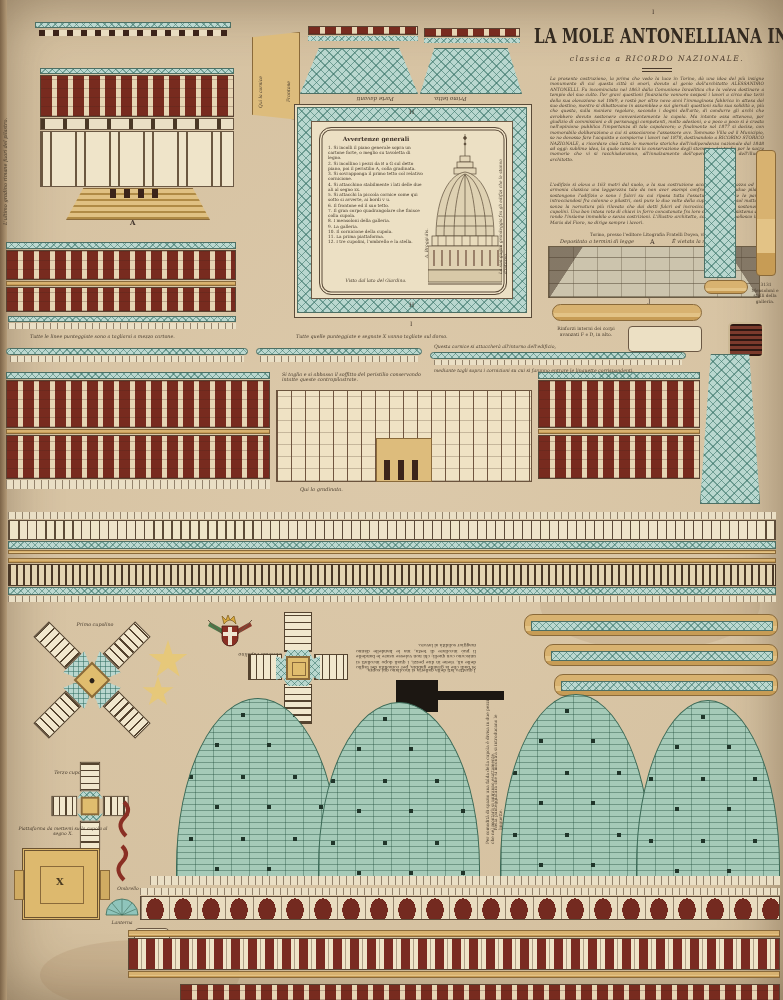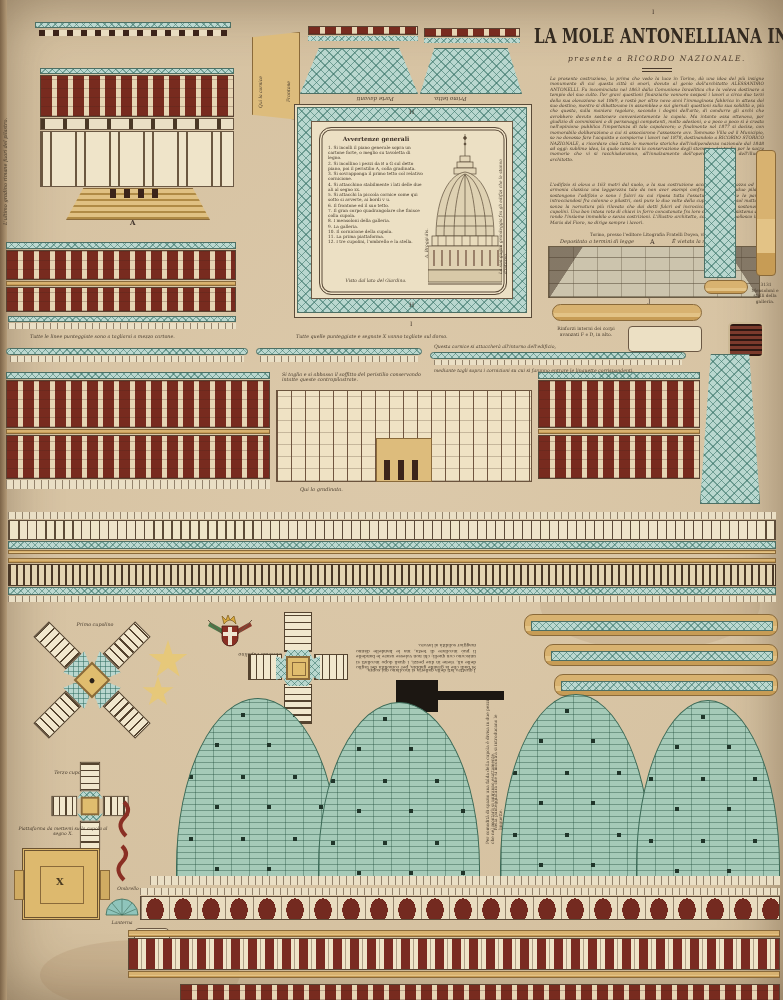--- a/index.html
+++ b/index.html
@@ -171,21 +171,21 @@
       <div class="abs vtext cap" style="left:178px;top:16px;height:130px;font-size:4.3px;">La sua guglia grandeggia fra gli edifizi che le stanno d'intorno.</div>
     </div>
     <div class="abs" style="left:114px;top:3px;font-size:6px;">H</div>
     <div class="abs" style="left:114px;top:196px;font-size:6px;">H</div>
   </div>
   <div class="abs" style="left:410px;top:320px;font-size:6px;">I</div>
 
   <div class="abs" style="left:534px;top:14px;width:246px;height:226px;">
     <div class="abs" style="left:118px;top:-6px;font-size:6px;">I</div>
     <div class="abs" style="left:0;top:14px;width:246px;text-align:center;font-weight:bold;font-size:15px;letter-spacing:.2px;color:#332a20;transform:scaleY(1.3);white-space:nowrap;">LA MOLE ANTONELLIANA IN TORINO</div>
-    <div class="abs" style="left:0;top:40px;width:246px;text-align:center;font-style:italic;font-size:7.5px;letter-spacing:1.5px;color:#4a3a2c;">presente a RICORDO NAZIONALE.</div>
+    <div class="abs" style="left:0;top:40px;width:246px;text-align:center;font-style:italic;font-size:7.5px;letter-spacing:1.5px;color:#4a3a2c;">classica a RICORDO NAZIONALE.</div>
     <div class="abs" style="left:108px;top:54px;width:30px;height:2px;border-top:1px solid #4a3a2c;border-bottom:1px solid #4a3a2c;"></div>
     <div class="abs tiny" style="left:16px;top:62px;width:214px;height:102px;text-align:justify;font-size:4.4px;font-style:italic;overflow:hidden;">La presente costruzione, la prima che vede la luce in Torino, dà una idea del più insigne monumento di cui questa città si onori, dovuto al genio dell'architetto ALESSANDRO ANTONELLI. Fu incominciata nel 1863 dalla Comunione Israelitica che la voleva destinare a tempio del suo culto. Per gravi questioni finanziarie vennero sospesi i lavori a circa due terzi della sua elevazione nel 1869, e restò per oltre nove anni l'immaginosa fabbrica in attesa del suo destino, mentre si dibattevano in assemblee e sui giornali questioni sulla sua solidità e, più che questa, sulla maniera regolare, secondo i dogmi dell'arte, di condurre gli archi che avrebbero dovuto sostenere convenientemente la cupola. Ma intanto essa otteneva, per giudizio di commissioni e di personaggi competenti, molte adesioni, e a poco a poco si è creata nell'opinione pubblica l'importanza di tale capolavoro; e finalmente nel 1877 si decise, con memorabile deliberazione a cui si associarono l'assessore avv. Tommaso Villa ed il Municipio, se ne dovesse fare l'acquisto e compierne i lavori nel 1878, destinandolo a RICORDO STORICO NAZIONALE, a ricordare cioè tutte le memorie storiche dell'indipendenza nazionale dal 1848 ad oggi: sublime idea, la quale consacra la conservazione degli stemmi e dei trofei per le sacre memorie che vi si racchiuderanno, all'innalzamento dell'opera importante dell'illustre architetto.</div>
     <div class="abs tiny" style="left:16px;top:168px;width:214px;height:46px;text-align:justify;font-size:4.4px;font-style:italic;overflow:hidden;">L'edifizio si eleva a 163 metri dal suolo, e la sua costruzione accoppia alla bellezza ed alla armonia classica una leggerezza tale da non aver esempi confrontabili. Trentadue pilastri sostengono l'edifizio e sono i fulcri su cui riposa tutta l'ossatura; come tutte le pareti, intrecciandosi fra colonne e pilastri, così pure le due volte della cupola sono d'un sol mattone, senza la nervatura più rilevata che dai detti fulcri ed incrocicchiati vanno a sostenere i cupolini. Una ben intesa rete di chiavi in ferro concatenate fra loro compie tutto il sistema e ne rende l'insieme immobile e senza costrizioni. L'illustre architetto, come già il Brunellesco in S. Maria del Fiore, ne dirige sempre i lavori.</div>
     <div class="abs cap" style="left:190px;top:210px;font-size:5px;">G. B.</div>
     <div class="abs tiny" style="left:16px;top:218px;width:214px;text-align:center;font-size:4.4px;">Torino, presso l'editore Litografia Fratelli Doyen, via Po, 15.</div>
   </div>
 
   <div class="abs cap" style="left:560px;top:238px;font-size:5px;">Depositato a termini di legge</div>
   <div class="abs" style="left:650px;top:238px;font-size:6.5px;">A</div>
   <div class="abs cap" style="left:672px;top:238px;font-size:5px;">È vietata la riproduzione.</div>

